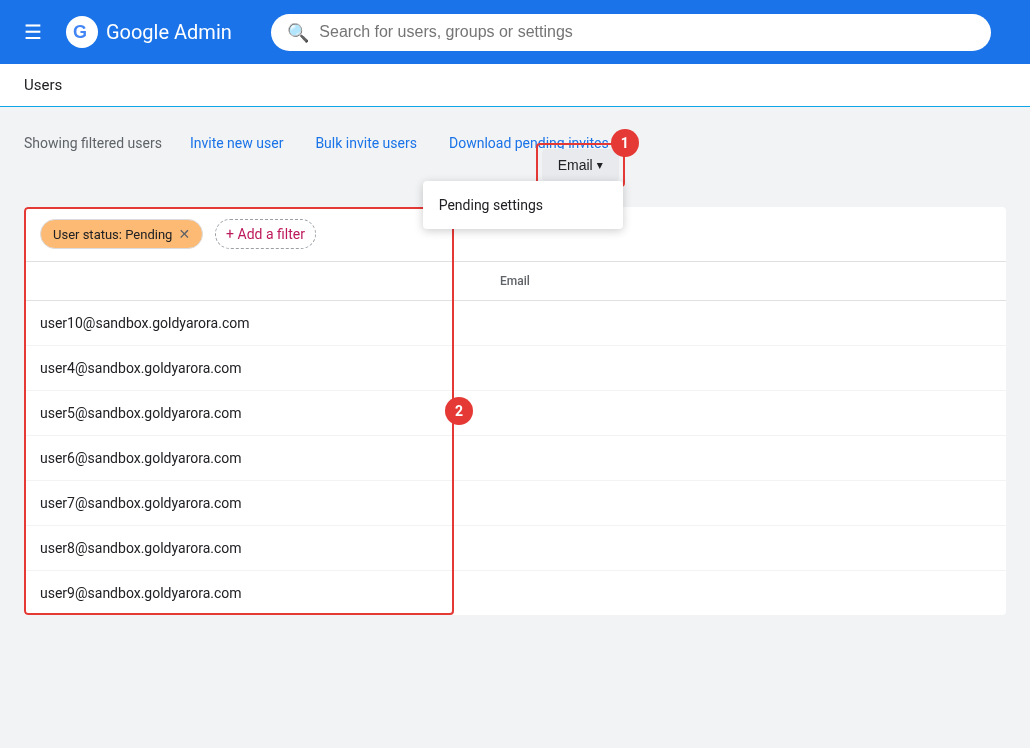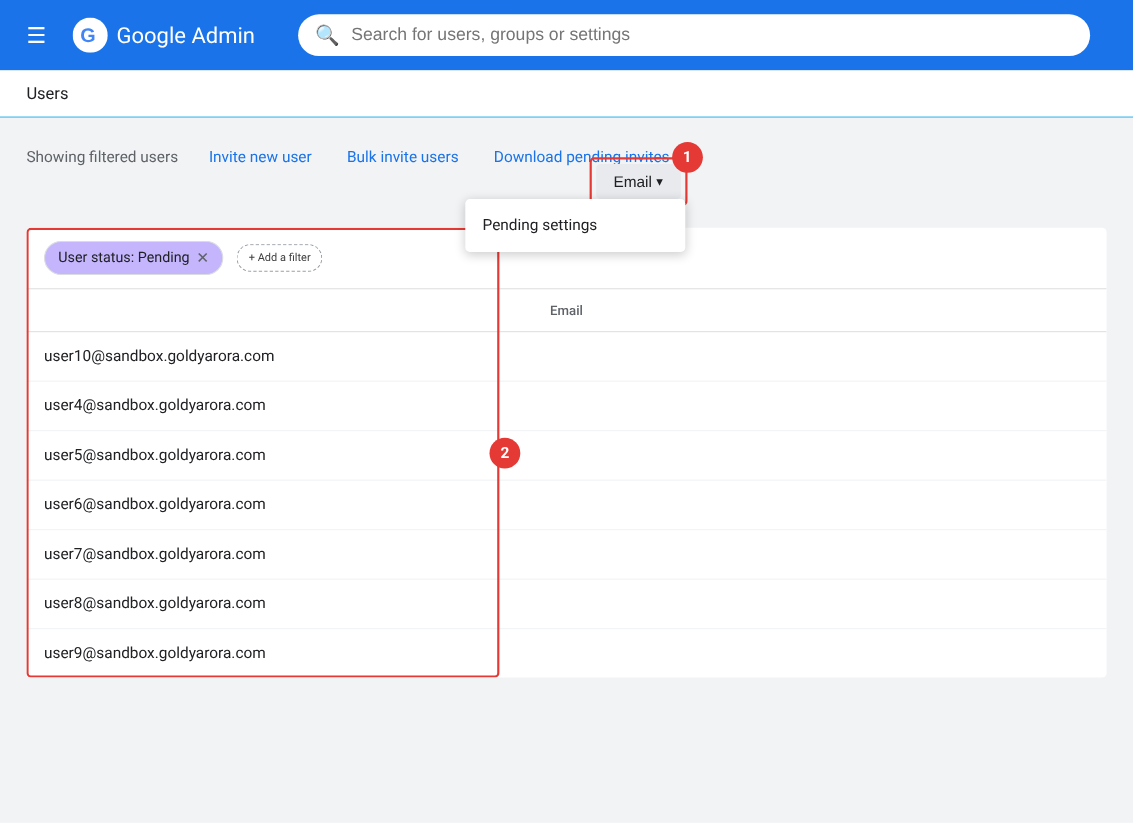--- a/index.html
+++ b/index.html
@@ -217,41 +217,41 @@
       padding: 12px 16px;
       display: flex;
       align-items: center;
       gap: 12px;
       border-bottom: 1px solid #e0e0e0;
     }
     .filter-chip {
       display: flex;
       align-items: center;
       gap: 6px;
-      background: #c4b5fd;
+      background: #fdba74;
       border-radius: 16px;
       padding: 6px 12px;
       font-size: 13px;
       color: #202124;
       border: 1px solid #dadce0;
       justify-content: center;
     }
     .filter-chip-close {
       cursor: pointer;
       color: #5f6368;
       font-size: 14px;
       display: flex;
       align-items: center;
     }
     .add-filter-btn {
       display: flex;
       align-items: center;
       gap: 6px;
-      color: #404040;
-      font-size: 10px;
+      color: #be185d;
+      font-size: 14px;
       cursor: pointer;
       padding: 6px 10px;
       border: 1.5px dashed #9aa0a6;
       border-radius: 16px;
     }
 
     
     .user-table {
       width: 100%;
       border-collapse: collapse;

